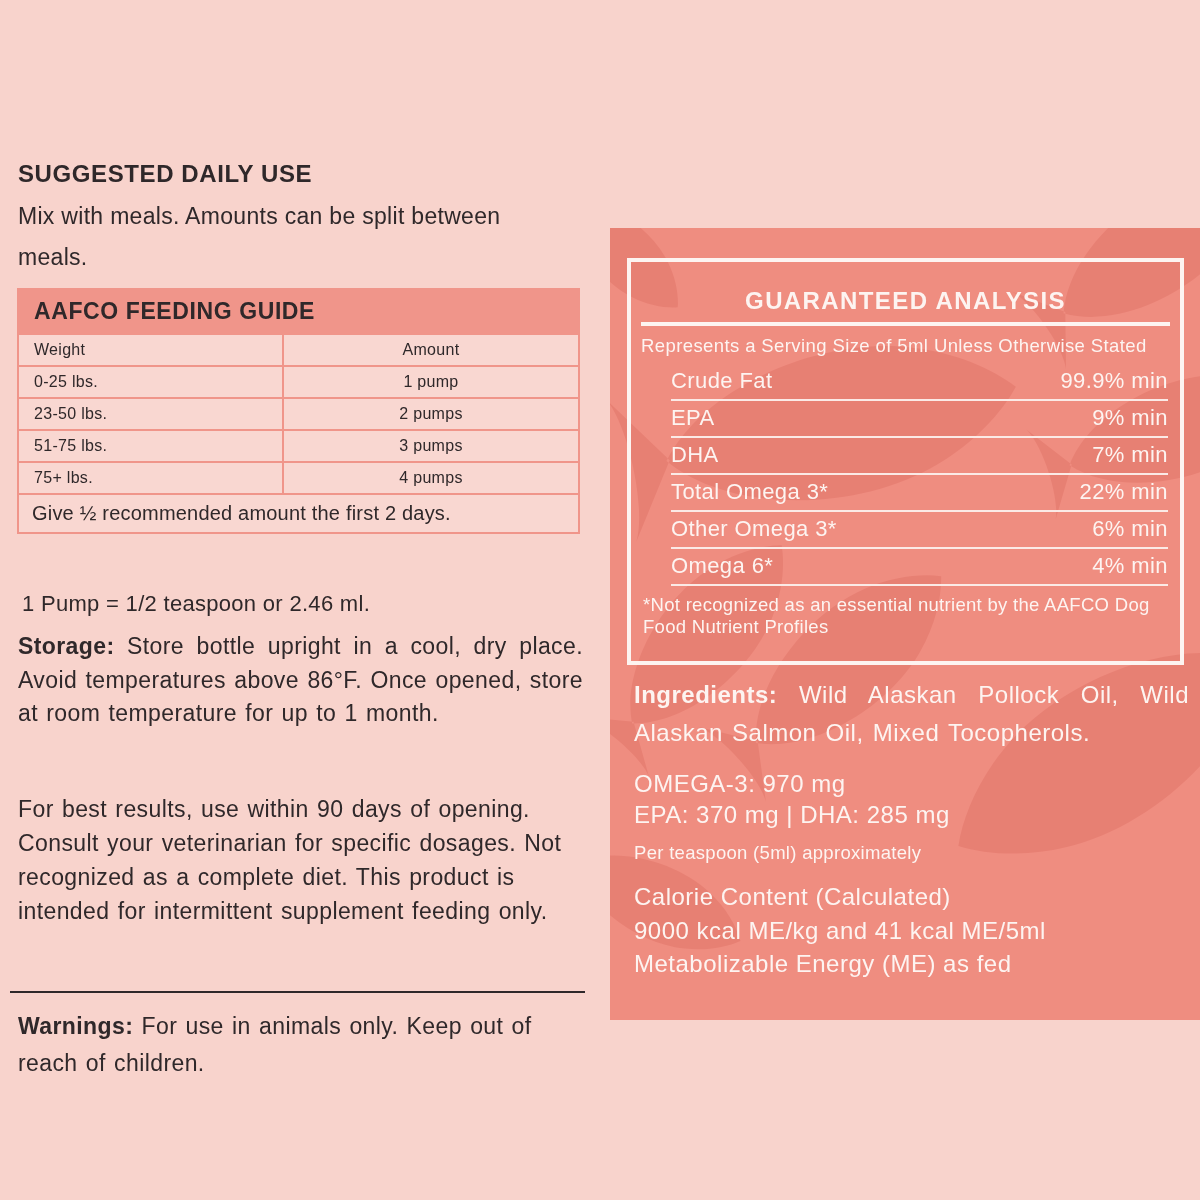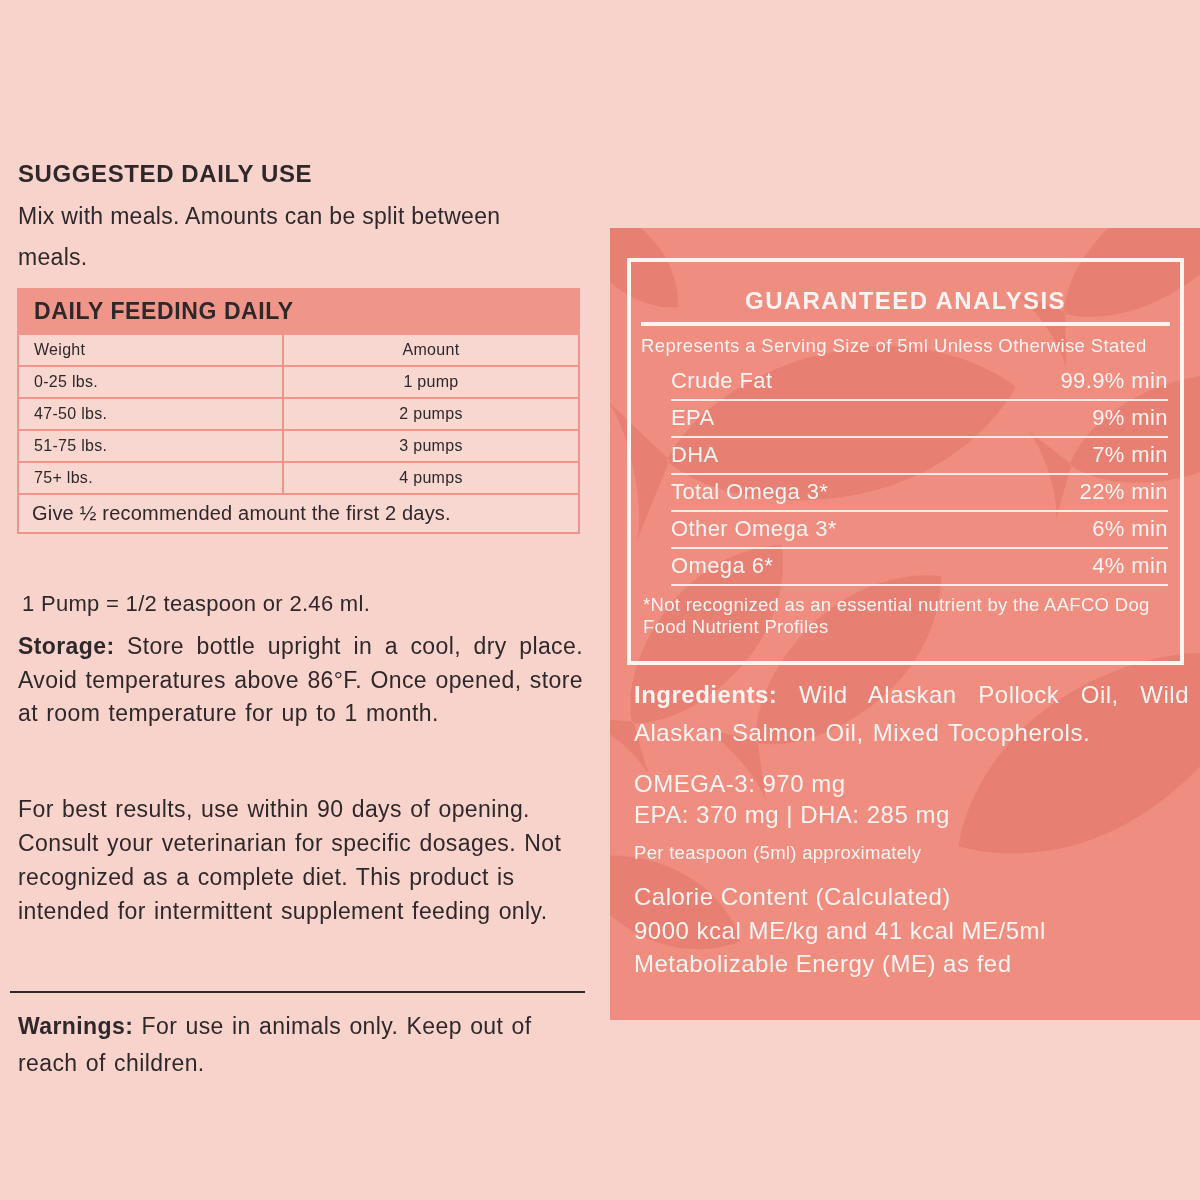--- a/index.html
+++ b/index.html
@@ -87,34 +87,34 @@
   <h1 class="h-title">SUGGESTED DAILY USE</h1>
   <p class="intro">Mix with meals. Amounts can be split between meals.</p>
 
   <table class="feed-table">
     <colgroup>
         <col class="c1">
         <col class="c2">
       </colgroup>
     <thead>
       <tr>
-        <th colspan="2" class="t-title">DAILY FEEDING DAILY</th>
+        <th colspan="2" class="t-title">AAFCO FEEDING GUIDE</th>
       </tr>
       <tr>
         <th>Weight</th>
         <th class="amount">Amount</th>
       </tr>
     </thead>
     <tbody>
       <tr>
         <td>0-25 lbs.</td>
         <td class="amount">1 pump</td>
       </tr>
       <tr>
-        <td>47-50 lbs.</td>
+        <td>23-50 lbs.</td>
         <td class="amount">2 pumps</td>
       </tr>
       <tr>
         <td>51-75 lbs.</td>
         <td class="amount">3 pumps</td>
       </tr>
       <tr>
         <td>75+ lbs.</td>
         <td class="amount">4 pumps</td>
       </tr>

